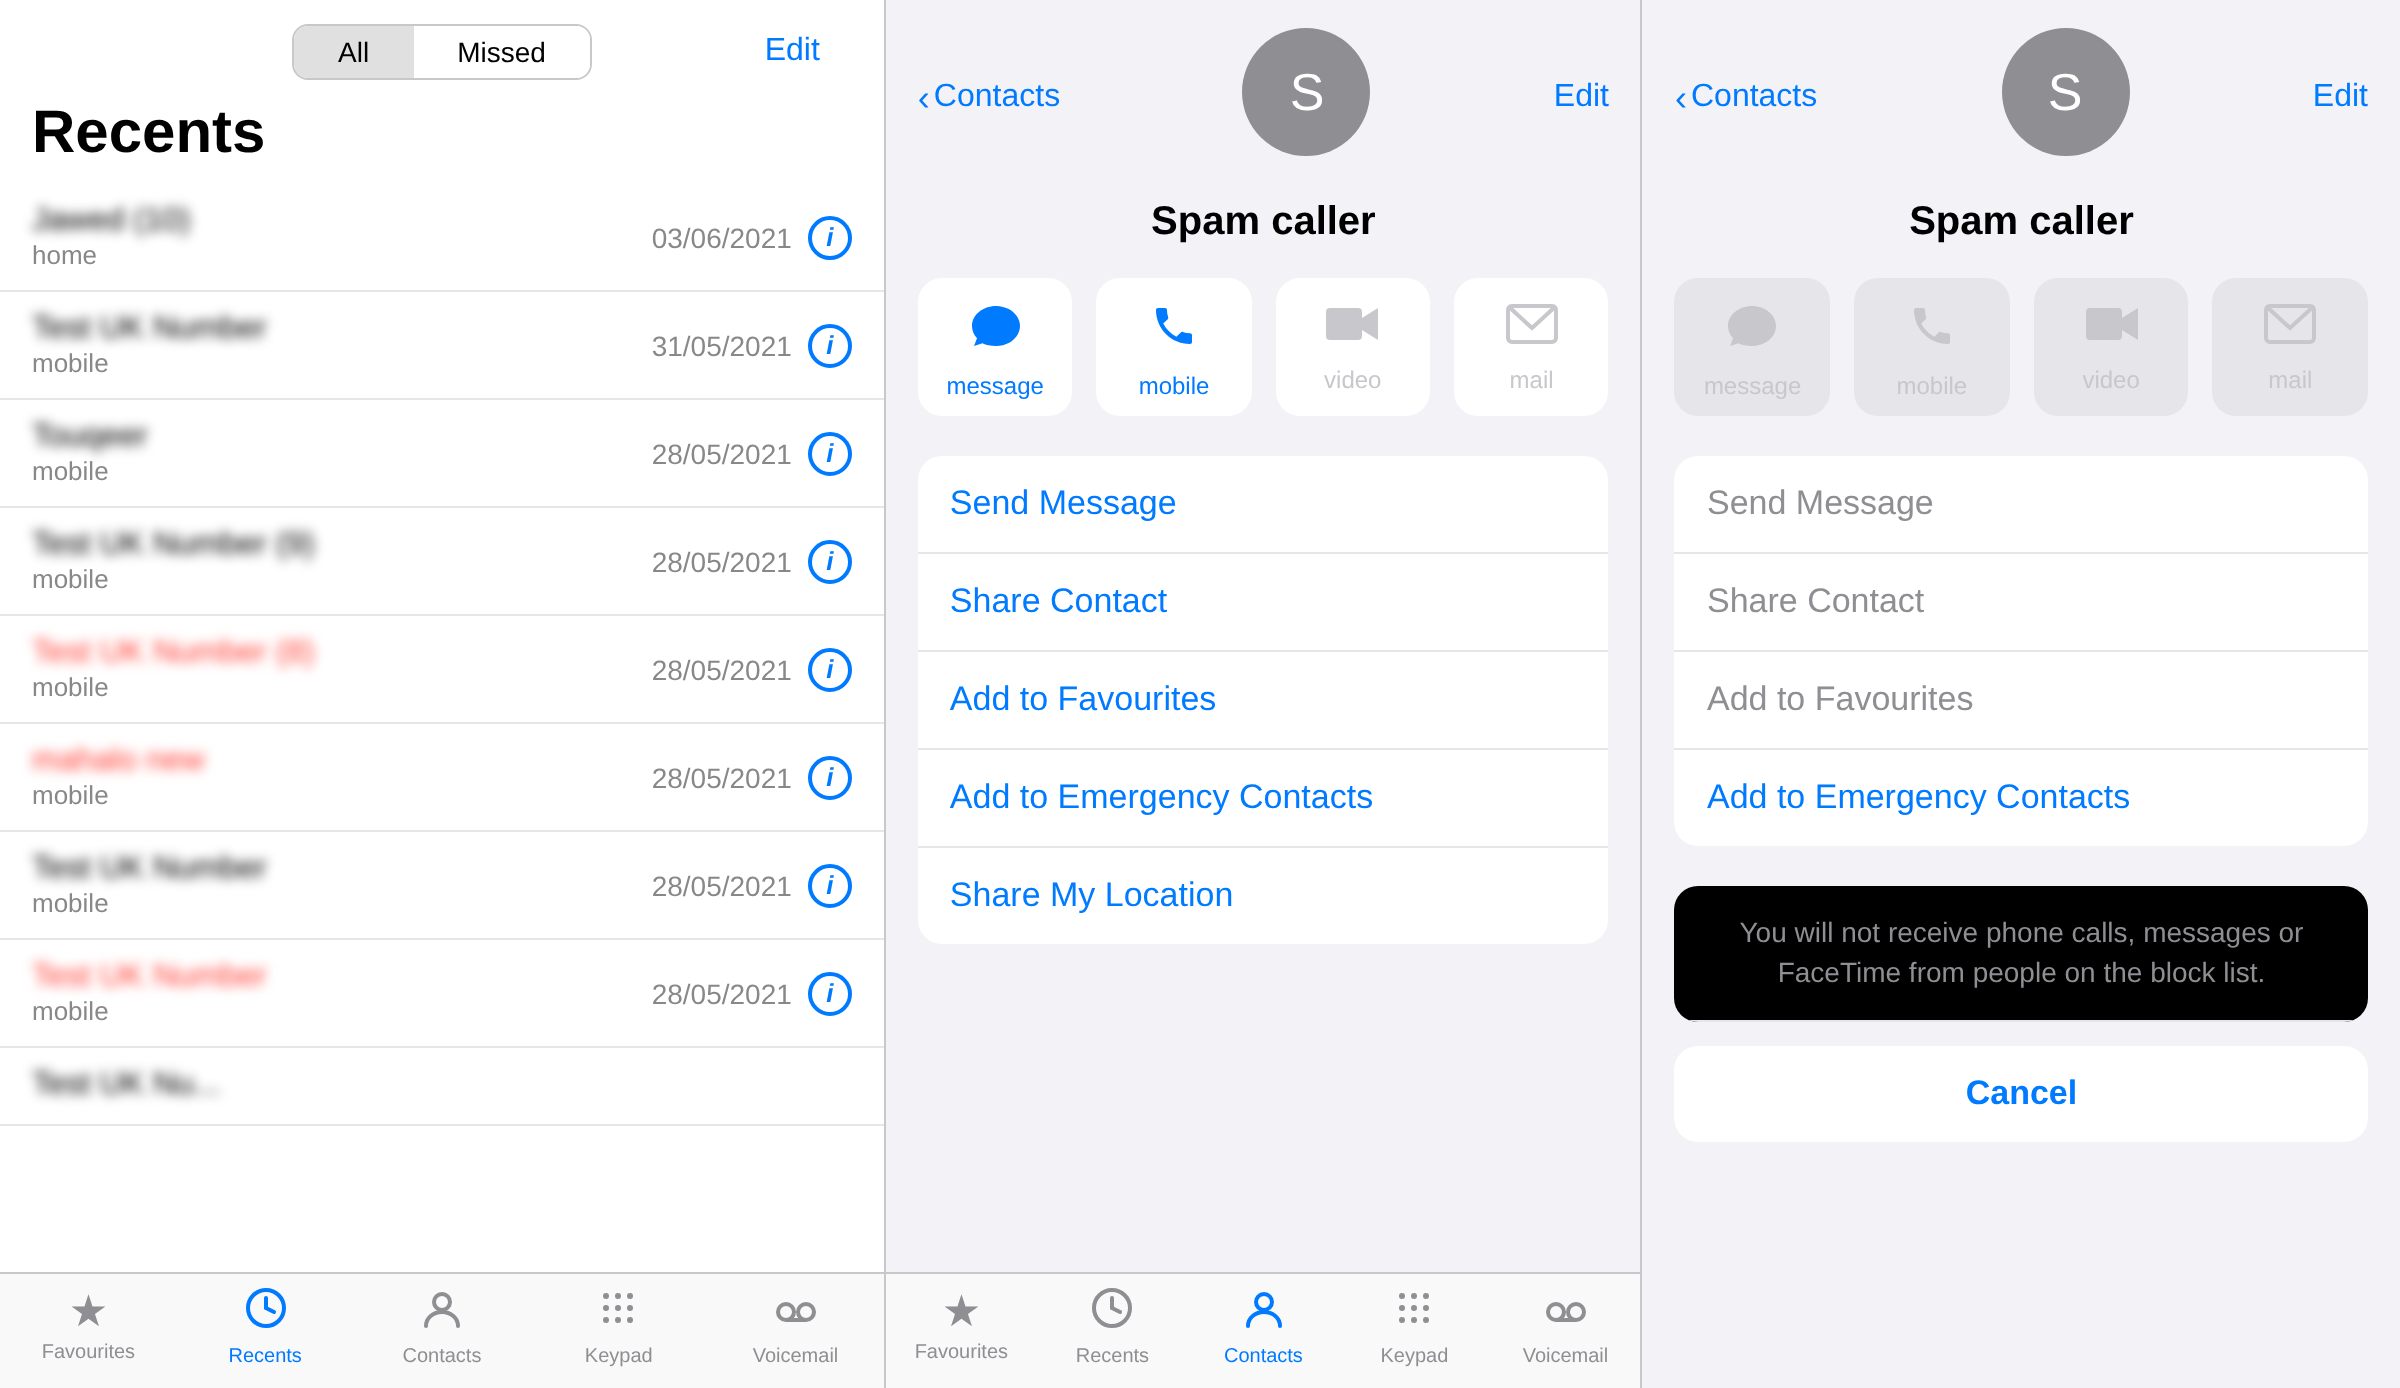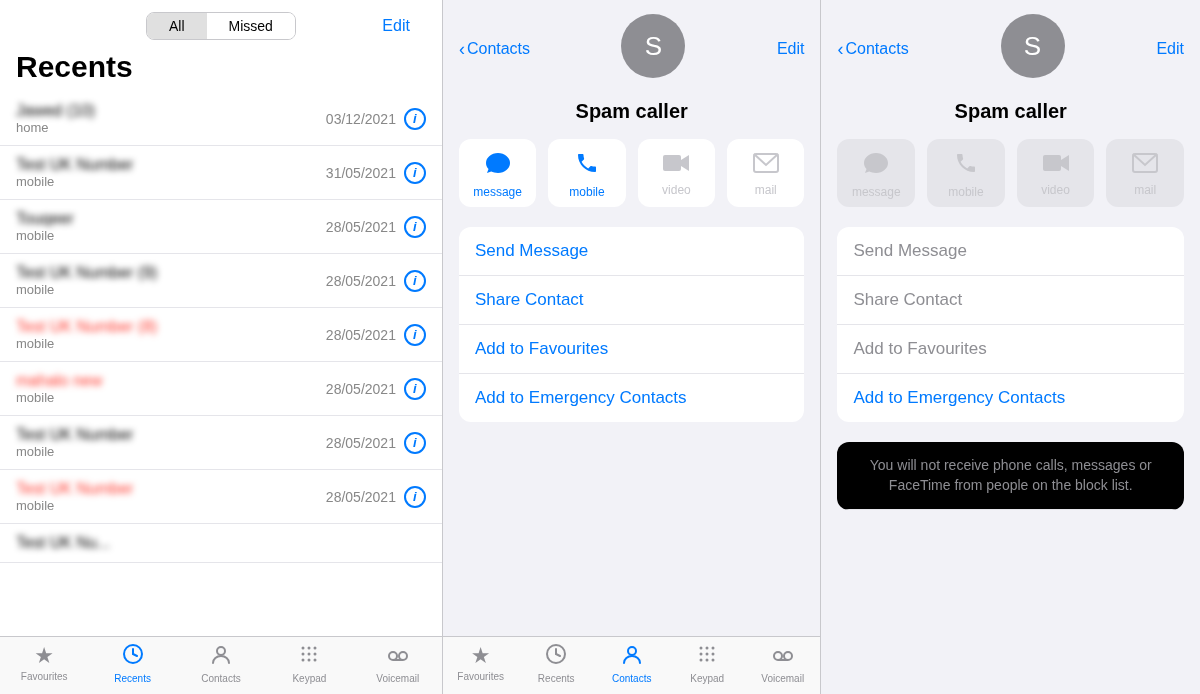--- a/index.html
+++ b/index.html
@@ -416,21 +416,21 @@
   </div>
   <div class="recents-title">Recents</div>
 
   <div class="recents-list">
 
     <div class="recent-item">
       <div class="recent-info">
         <div class="recent-name">Jawed (10)</div>
         <div class="recent-type">home</div>
       </div>
-      <span class="recent-date">03/12/2021</span>
+      <span class="recent-date">03/06/2021</span>
       <div class="info-icon">i</div>
     </div>
     <div class="recent-item">
       <div class="recent-info">
         <div class="recent-name">Test UK Number</div>
         <div class="recent-type">mobile</div>
       </div>
       <span class="recent-date">31/05/2021</span>
       <div class="info-icon">i</div>
     </div>
@@ -598,20 +598,21 @@
     </div>
   </div>
 
   <div style="height:8px;"></div>
 
   <div class="menu-section">
     <div class="menu-item">Send Message</div>
     <div class="menu-item">Share Contact</div>
     <div class="menu-item">Add to Favourites</div>
     <div class="menu-item">Add to Emergency Contacts</div>
+    <div class="menu-item">Share My Location</div>
   </div>
 
   <div style="flex:1;"></div>
 
   <div class="tab-bar">
     <div class="tab-item">
       <span class="tab-icon">★</span>
       <span class="tab-label">Favourites</span>
     </div>
     <div class="tab-item">
@@ -725,13 +726,16 @@
     <div class="block-menu-item">Add to Favourites</div>
     <div class="block-menu-item blue">Add to Emergency Contacts</div>
   </div>
 
   <div style="height:8px;"></div>
 
   <div class="block-warning-section">
     <div class="block-warning-text">You will not receive phone calls, messages or FaceTime from people on the block list.</div>
   </div>
 
+  <div class="cancel-section">
+    <div class="cancel-btn">Cancel</div>
+  </div>
 </div>
 
 </body></html>

